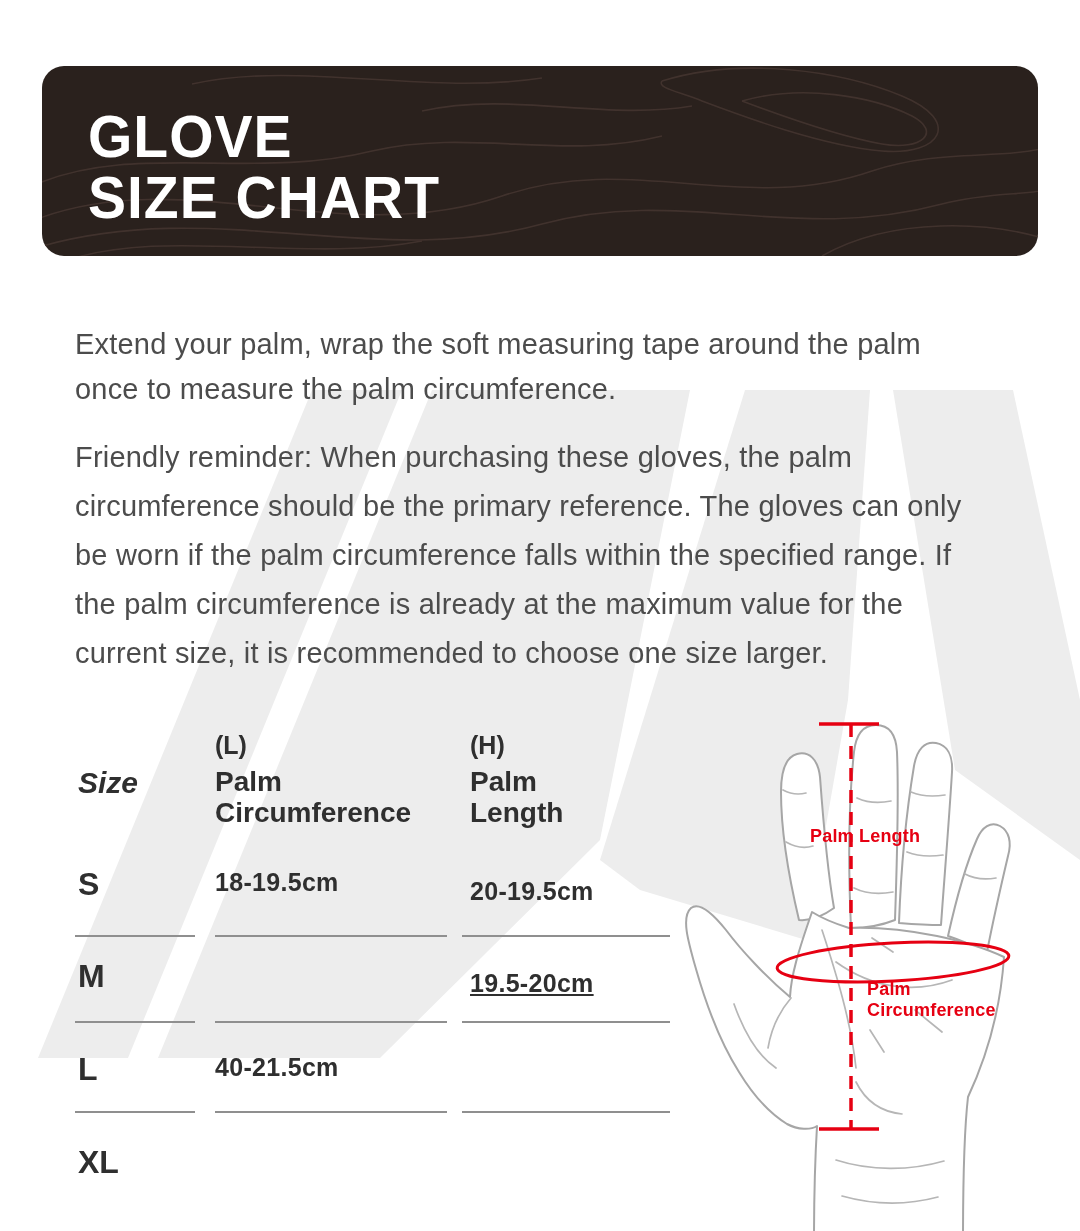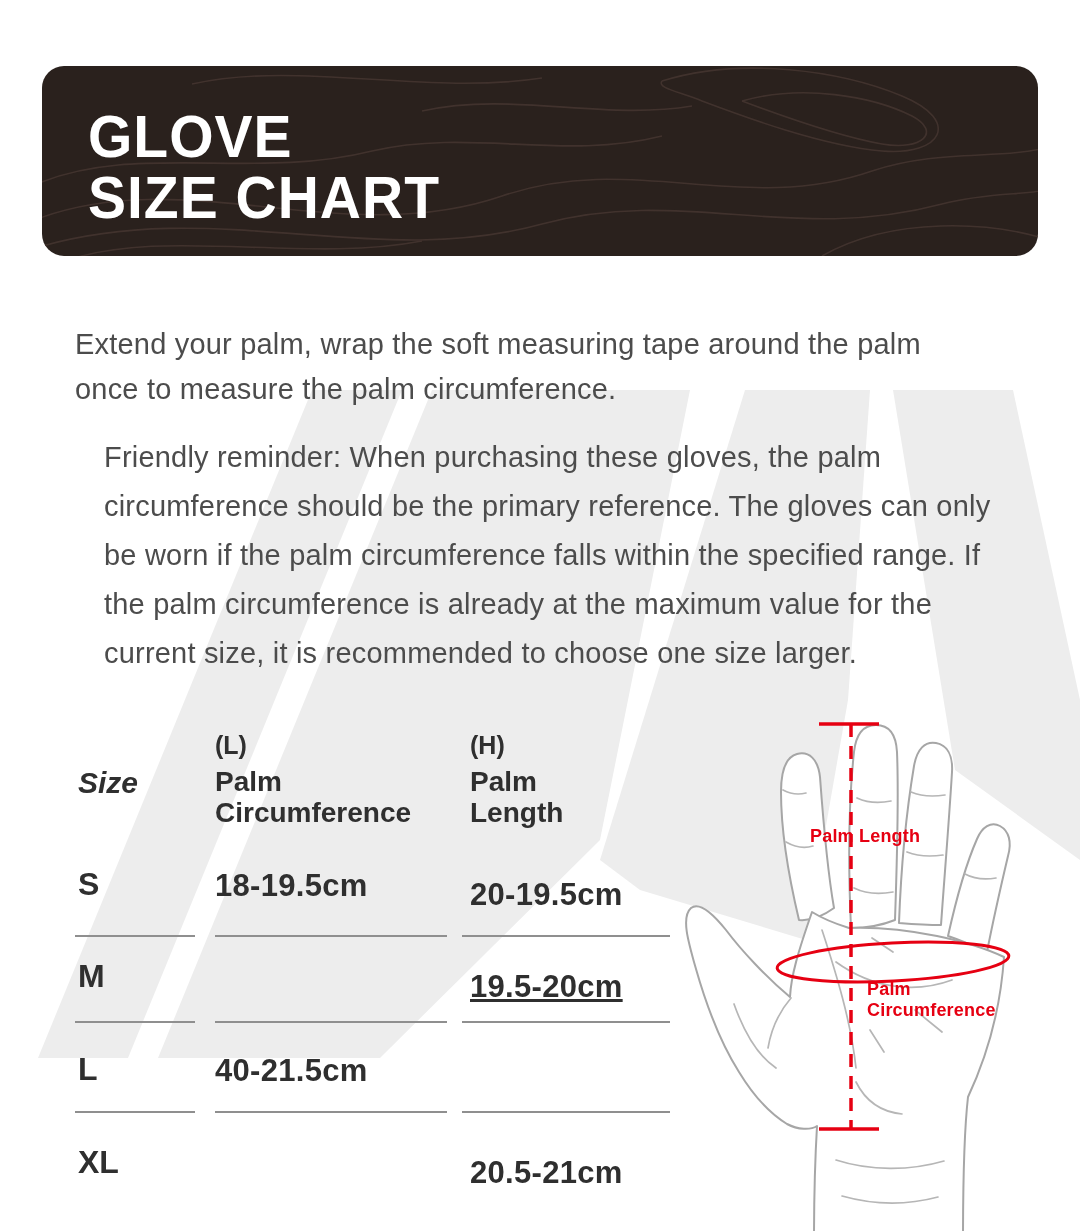--- a/index.html
+++ b/index.html
@@ -19,28 +19,28 @@
     position:absolute;left:46px;top:40px;color:#fff;
     font-size:57px;font-weight:bold;line-height:59px;letter-spacing:1px;
     transform:scaleY(1.04);transform-origin:left top;white-space:nowrap;
   }
   
   .para{
     position:absolute;left:75px;color:#4c4c4c;z-index:2;
     font-size:29px;letter-spacing:0.2px;
   }
   .para1{top:314px;width:905px;line-height:45px;margin-top:8px;}
-  .para2{top:433px;width:915px;line-height:49px;margin-left:29px;}
+  .para2{top:433px;width:915px;line-height:49px;}
   
   .cell{position:absolute;color:#2f2f2f;font-weight:bold;z-index:2;}
   .coltag{font-size:25px;}
   .colhead{font-size:28px;line-height:31px;}
   .sizehead{font-size:30px;}
   .rowlabel{font-size:32px;}
-  .rowval{font-size:31px;letter-spacing:0.3px;text-align:center;}
+  .rowval{font-size:25px;letter-spacing:0.3px;text-align:center;}
   .divseg{position:absolute;height:2px;background:#8f8f8f;z-index:2;}
   
   .hand{position:absolute;left:660px;top:690px;width:420px;height:541px;z-index:3;}
   .redlabel{
     position:absolute;z-index:4;color:#e60012;font-weight:bold;
     font-size:18px;line-height:21px;letter-spacing:0.2px;
   }
   .pl-label{left:810px;top:826px;white-space:nowrap;}
   .pc-label{left:867px;top:979px;width:142px;}
 </style>
@@ -101,21 +101,20 @@
   <div class="divseg" style="left:215px;top:1021px;width:232px;"></div>
   <div class="divseg" style="left:462px;top:1021px;width:208px;"></div>
 
   <div class="cell rowlabel" style="left:78px;top:1051px;">L</div>
   <div class="cell rowval" style="left:215px;top:1053px;">40-21.5cm</div>
   <div class="divseg" style="left:75px;top:1111px;width:120px;"></div>
   <div class="divseg" style="left:215px;top:1111px;width:232px;"></div>
   <div class="divseg" style="left:462px;top:1111px;width:208px;"></div>
 
   <div class="cell rowlabel" style="left:78px;top:1144px;">XL</div>
-  <div class="cell rowval" style="left:470px;top:1155px;">20.5-21cm</div>
 
   <svg class="hand" viewBox="660 690 420 541" aria-hidden="true">
 
     <g fill="#ffffff" stroke="#a6a6a6" stroke-width="2" stroke-linejoin="round" stroke-linecap="round">
       <path d="M 799 920 C 789 878, 781 830, 781 792 C 781 770, 786 757, 797 754 C 809 751, 818 759, 820 777 C 823 818, 827 868, 834 908 C 823 916, 810 921, 799 920 Z"></path>
       <path d="M 851 928 C 848 862, 849 798, 854 752 C 856 734, 864 725, 876 725 C 889 725, 896 734, 897 752 C 899 800, 897 862, 895 920 C 880 926, 864 928, 851 928 Z"></path>
       <path d="M 899 923 C 901 868, 907 808, 914 766 C 917 749, 925 741, 936 743 C 947 745, 953 755, 952 772 C 949 822, 944 882, 941 925 C 927 925, 912 924, 899 923 Z"></path>
       <path d="M 948 936 C 956 900, 966 864, 977 839 C 982 827, 991 821, 1000 826 C 1009 831, 1012 842, 1008 856 C 1000 890, 992 926, 987 952 C 974 946, 960 940, 948 936 Z"></path>
       <path d="M 812 912 C 798 952, 791 976, 790 997 C 766 977, 741 950, 726 930 C 714 915, 700 901, 691 908 C 681 917, 688 941, 696 969 C 706 1004, 720 1042, 739 1072 C 753 1095, 769 1113, 787 1124 C 798 1130, 811 1130, 817 1126 C 815 1160, 814 1196, 814 1240 L 963 1240 C 963 1186, 964 1132, 968 1097 C 990 1050, 1001 1002, 1004 957 C 985 948, 961 941, 937 936 C 907 930, 875 927, 849 928 C 833 923, 820 917, 812 912 Z"></path>
     </g>

